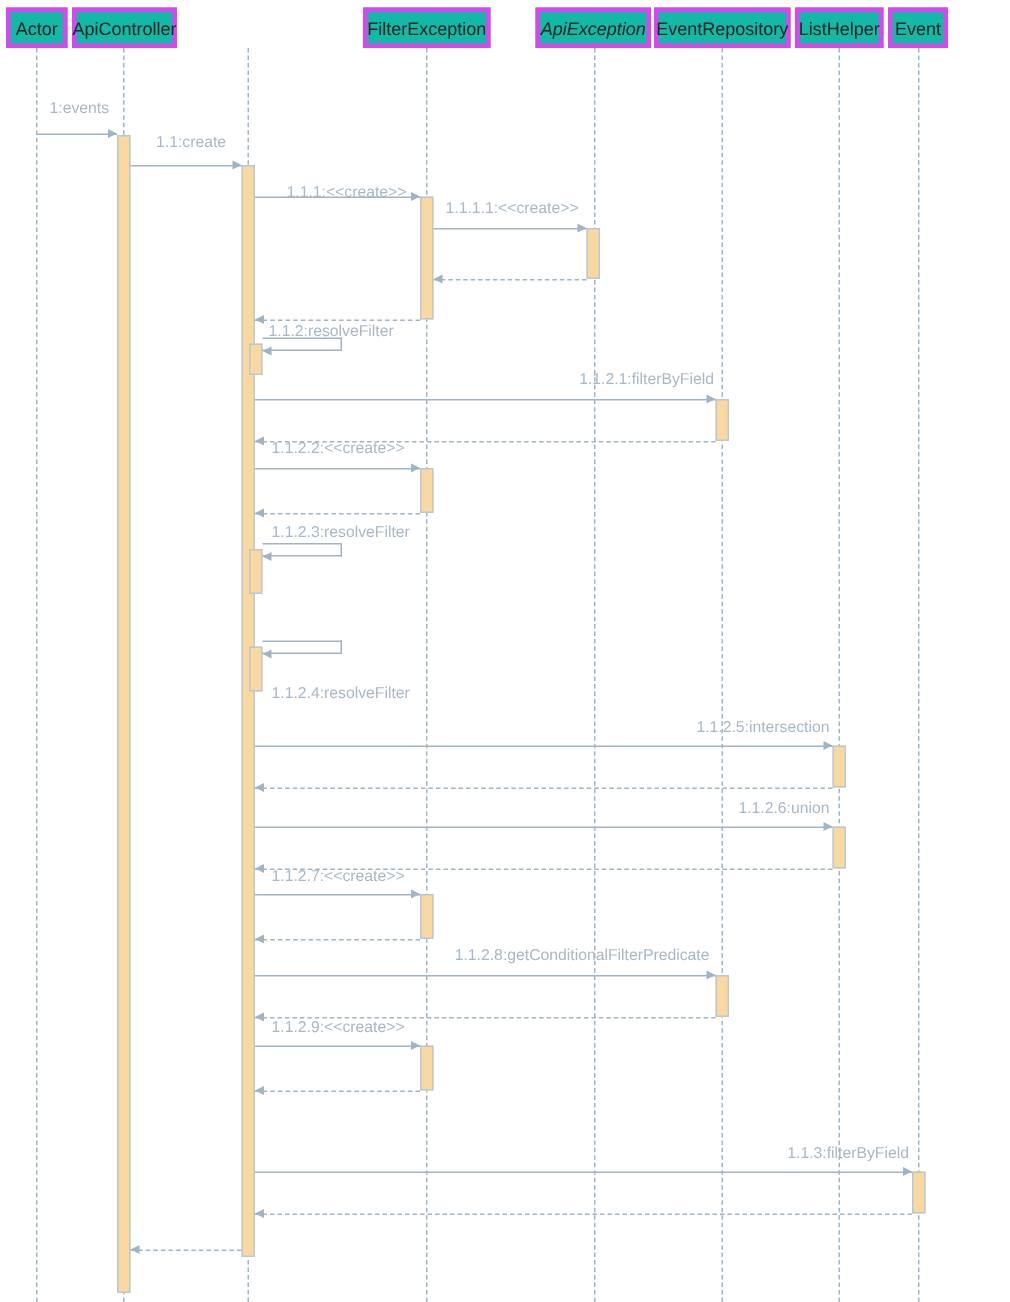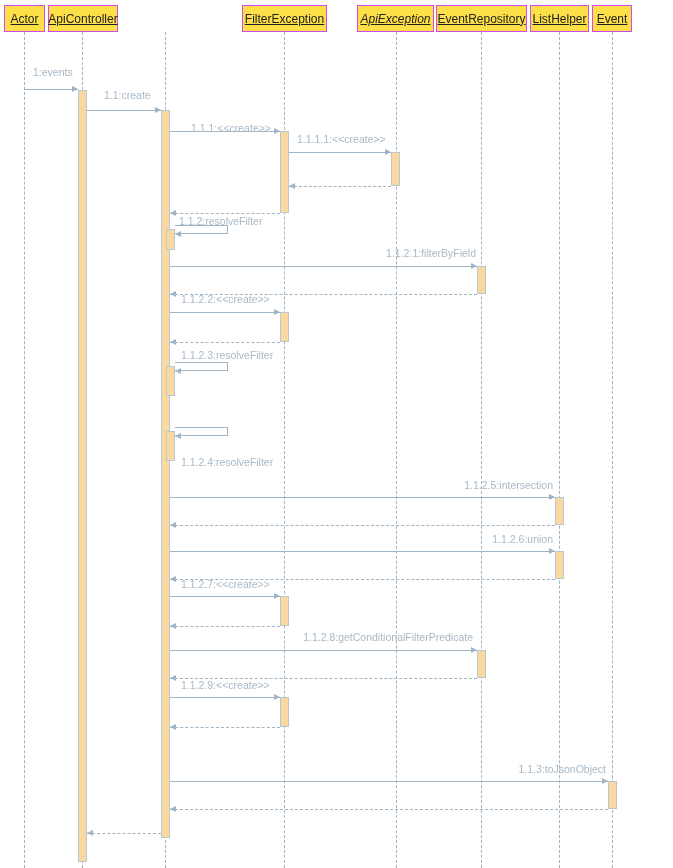--- a/index.html
+++ b/index.html
@@ -3,29 +3,28 @@
 <meta charset="utf-8">
 <style>
   html,body{margin:0;padding:0;background:#ffffff;}
   body{font-family:"Liberation Sans","DejaVu Sans",sans-serif;}
   #canvas{position:relative;width:673px;height:868px;background:#fff;overflow:hidden;}
 
   
   .phead{
     position:absolute;
     box-sizing:border-box;
-    background:#fde047;
-    border:1px solid #d946ef;
+    background:#14b8a6;
+    border:3px solid #d946ef;
     color:#222;
     font-size:12px;
     line-height:1;
     display:flex;align-items:center;justify-content:center;
     white-space:nowrap;
     padding:0 5px;
-    text-decoration:underline;
   }
   .phead.abstract{font-style:italic;}
 
   
   .lifeline{
     position:absolute;
     width:0;
     border-left:1px dashed #9fb4c4;
   }
 
@@ -161,18 +160,18 @@
     <div class="msglabel ralign" style="left: 473px; top: 632px;">1.1.2.8:getConditionalFilterPredicate</div>
     <div class="msgline ret" style="left: 170px; top: 678px; width: 307px;"></div>
     <div class="arrowhead left" style="left: 170px; top: 675px;"></div>
     <div class="msgline" style="left: 170px; top: 697px; width: 110px;"></div>
     <div class="arrowhead right" style="left: 274px; top: 694px;"></div>
     <div class="msglabel" style="left: 181px; top: 680px;">1.1.2.9:&lt;&lt;create&gt;&gt;</div>
     <div class="msgline ret" style="left: 170px; top: 727px; width: 110px;"></div>
     <div class="arrowhead left" style="left: 170px; top: 724px;"></div>
     <div class="msgline" style="left: 170px; top: 781px; width: 438px;"></div>
     <div class="arrowhead right" style="left: 602px; top: 778px;"></div>
-    <div class="msglabel ralign" style="left: 606px; top: 764px;">1.1.3:toJsonObject</div>
+    <div class="msglabel ralign" style="left: 606px; top: 764px;">1.1.3:filterByField</div>
     <div class="msgline ret" style="left: 170px; top: 809px; width: 438px;"></div>
     <div class="arrowhead left" style="left: 170px; top: 806px;"></div>
     <div class="msgline ret" style="left: 87px; top: 833px; width: 74px;"></div>
     <div class="arrowhead left" style="left: 87px; top: 830px;"></div>
   </div>
 
 </body></html>

